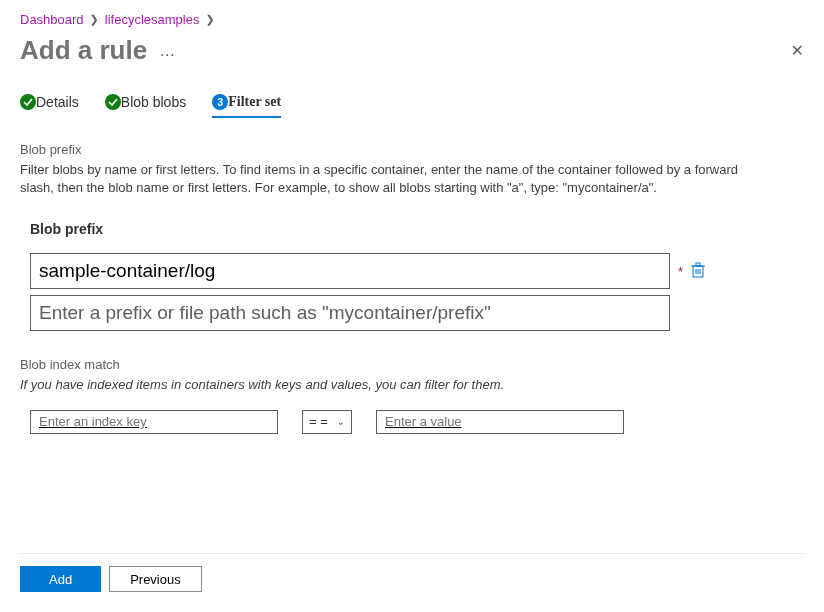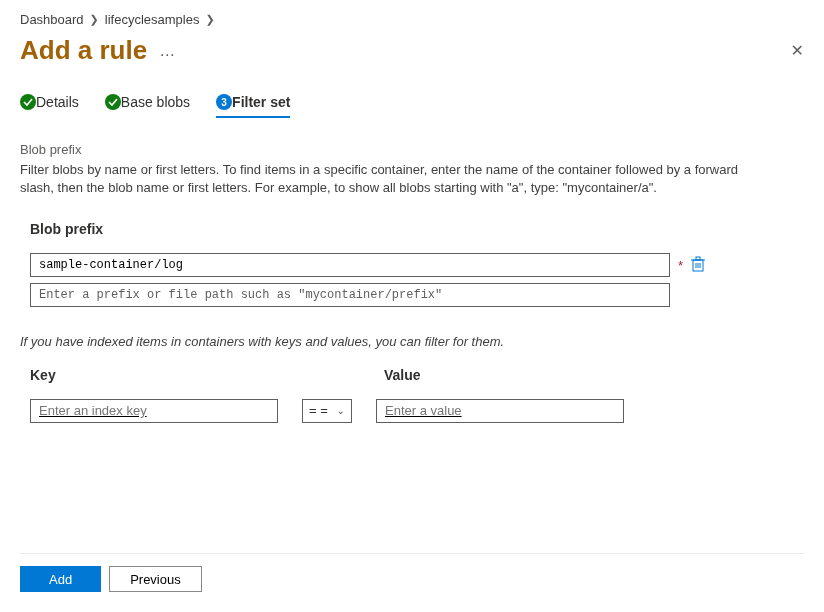--- a/index.html
+++ b/index.html
@@ -15,29 +15,29 @@
     }
     .breadcrumb {
       display: flex;
       align-items: center;
       gap: 6px;
       font-size: 13px;
       color: #0078d4;
       margin-bottom: 8px;
     }
     .breadcrumb .chev { color: #605e5c; font-size: 11px; }
-    .breadcrumb a { color: #404040; text-decoration: none; cursor: pointer; }
+    .breadcrumb a { color: #a21caf; text-decoration: none; cursor: pointer; }
     .title-row {
       display: flex;
       align-items: center;
       justify-content: space-between;
       margin-bottom: 28px;
     }
     .title-left { display: flex; align-items: center; gap: 12px; }
-    h1 { font-size: 26px; font-weight: 600; color: #a16207; }
+    h1 { font-size: 26px; font-weight: 600; color: #737373; }
     .ellipsis { font-size: 16px; color: #605e5c; cursor: pointer; letter-spacing: 1px; }
     .close-x { font-size: 16px; color: #605e5c; cursor: pointer; font-weight: 400; }
     .steps {
       display: flex;
       gap: 26px;
       margin-bottom: 24px;
       align-items: flex-start;
     }
     .step {
       display: flex;
@@ -47,34 +47,34 @@
       cursor: pointer;
     }
     .step.active { border-bottom: 2px solid #0078d4; }
     .step .badge {
       width: 16px; height: 16px; border-radius: 50%;
       display: inline-flex; align-items: center; justify-content: center;
       font-size: 10px; color: #fff;
     }
     .badge.check { background: #107c10; }
     .badge.num { background: #0078d4; font-weight: 600; }
-    .step.active .label { font-weight: 600; }
+    .step.active .label { font-weight: 600; font-family: Liberation Serif, serif; }
     .section-label { font-size: 13px; color: #605e5c; margin-bottom: 4px; }
     .section-desc { font-size: 13px; color: #404040; line-height: 1.4; margin-bottom: 24px; max-width: 740px; }
     .sub-label { font-size: 14px; font-weight: 600; color: #323130; margin-bottom: 16px; margin-left: 10px; }
     .prefix-row {
       display: flex; align-items: center; gap: 8px; margin-bottom: 6px;
       margin-left: 10px;
     }
     .prefix-input {
-      width: 640px; height: 24px;
+      width: 640px; height: 36px;
       border: 1px solid #605e5c;
       padding: 2px 8px;
-      font-size: 12px;
-      font-family: Liberation Mono, monospace;
+      font-size: 19px;
+      font-family: Liberation Sans, sans-serif;
       outline: none;
     }
     .prefix-input::placeholder { color: #605e5c; }
     .req { color: #a4262c; font-size: 13px; }
     .trash { color: #0078d4; cursor: pointer; }
     .index-section { margin-top: 26px; }
     .kv-headers { display: flex; margin-left: 10px; margin-bottom: 16px; }
     .kv-headers .col-key { width: 354px; font-weight: 600; font-size: 14px; }
     .kv-headers .col-value { font-weight: 600; font-size: 14px; }
     .kv-row { display: flex; gap: 24px; margin-left: 10px; align-items: center; }
@@ -131,21 +131,21 @@
         </svg>
     </span>
     <span class="label">Details</span>
   </div>
   <div class="step">
     <span class="badge check">
       <svg width="10" height="10" viewBox="0 0 10 10">
           <path d="M1 5 L4 8 L9 2" stroke="#fff" stroke-width="1.6" fill="none"></path>
         </svg>
     </span>
-    <span class="label">Base blobs</span>
+    <span class="label">Blob blobs</span>
   </div>
   <div class="step active">
     <span class="badge num">3</span>
     <span class="label">Filter set</span>
   </div>
 </div>
 
 <div class="section-label">Blob prefix</div>
 <div class="section-desc">Filter blobs by name or first letters. To find items in a specific container, enter the name of the container followed by a forward slash, then the blob name or first letters. For example, to show all blobs starting with "a", type: "mycontainer/a".</div>
 
@@ -163,26 +163,23 @@
       <line x1="0" y1="4" x2="14" y2="4"></line>
       <rect x="5" y="1" width="4" height="3"></rect>
     </svg>
   </span>
 </div>
 <div class="prefix-row">
   <input class="prefix-input" type="text" placeholder="Enter a prefix or file path such as &quot;mycontainer/prefix&quot;" style="">
 </div>
 
 <div class="index-section">
+  <div class="section-label">Blob index match</div>
   <div class="section-desc" style="margin-bottom:15px;font-style:italic;">If you have indexed items in containers with keys and values, you can filter for them.</div>
 
-  <div class="kv-headers">
-    <div class="col-key">Key</div>
-    <div class="col-value">Value</div>
-  </div>
 
   <div class="kv-row">
     <input class="key-input" type="text" placeholder="Enter an index key" style="">
     <div class="op-select">
       <span>= =</span>
       <span class="chev-d">⌄</span>
     </div>
     <input class="value-input" type="text" placeholder="Enter a value" style="">
   </div>
 </div>

